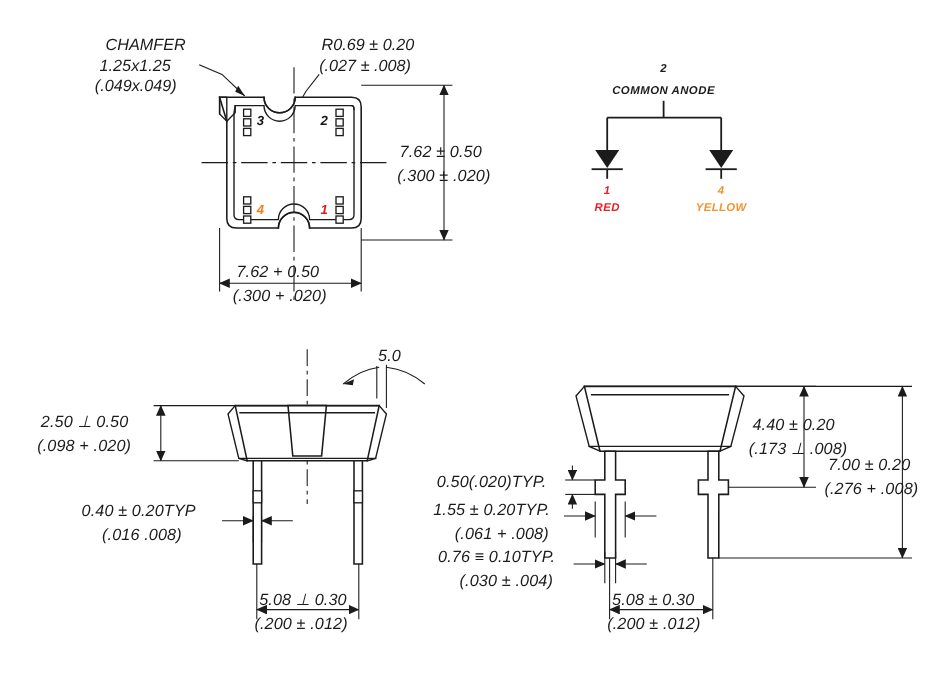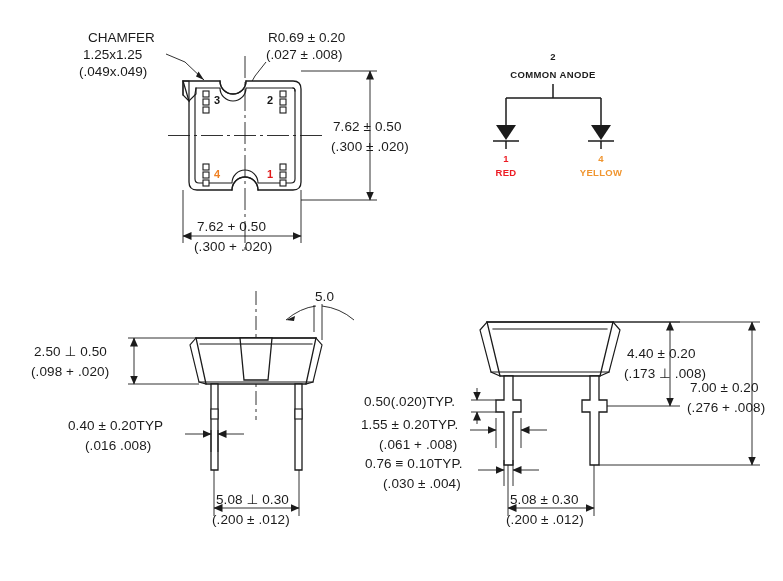--- a/index.html
+++ b/index.html
@@ -14,20 +14,21 @@
     position: relative;
     font-family: "Liberation Sans", sans-serif;
     color: #1a1a1a;
     overflow: hidden;
   }
   #drawing-root {
     position: absolute;
     left: 0; top: 0;
     width: 783px;
     height: 425px;
+    font-style: italic;
   }
   svg.sheet {
     display: block;
     width: 783px;
     height: 581px;
     background: #ffffff;
   }
   .dim-text {
     font-family: "Liberation Sans", sans-serif;
     font-size: 13.5px;

